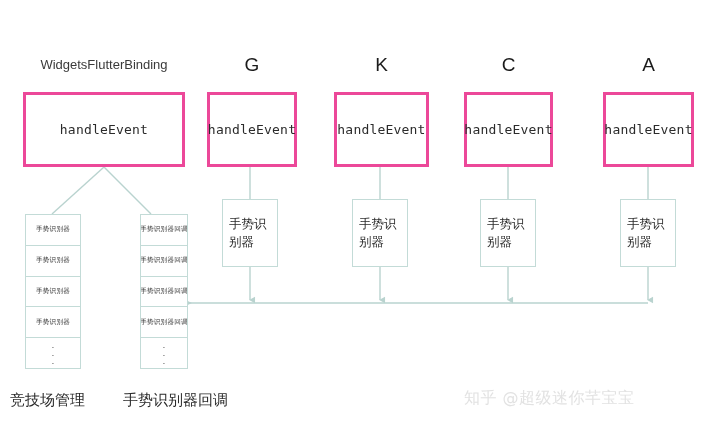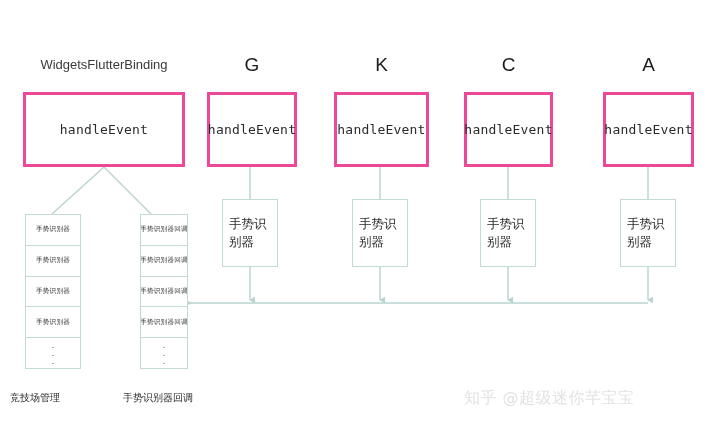--- a/index.html
+++ b/index.html
@@ -91,21 +91,21 @@
     flex-direction: column;
     justify-content: center;
     line-height: 0.9;
     font-size: 9px;
     color: #555;
   }
   .stack-cell.dots span { display: block; }
   
   .caption {
     position: absolute;
-    font-size: 10px;
+    font-size: 15px;
     color: #2b2b2b;
     font-family: "DejaVu Sans", "Liberation Sans", sans-serif;
     white-space: nowrap;
   }
   
   .watermark {
     position: absolute;
     font-size: 16px;
     color: #e2e2e2;
     font-family: "DejaVu Sans", "Liberation Sans", sans-serif;

